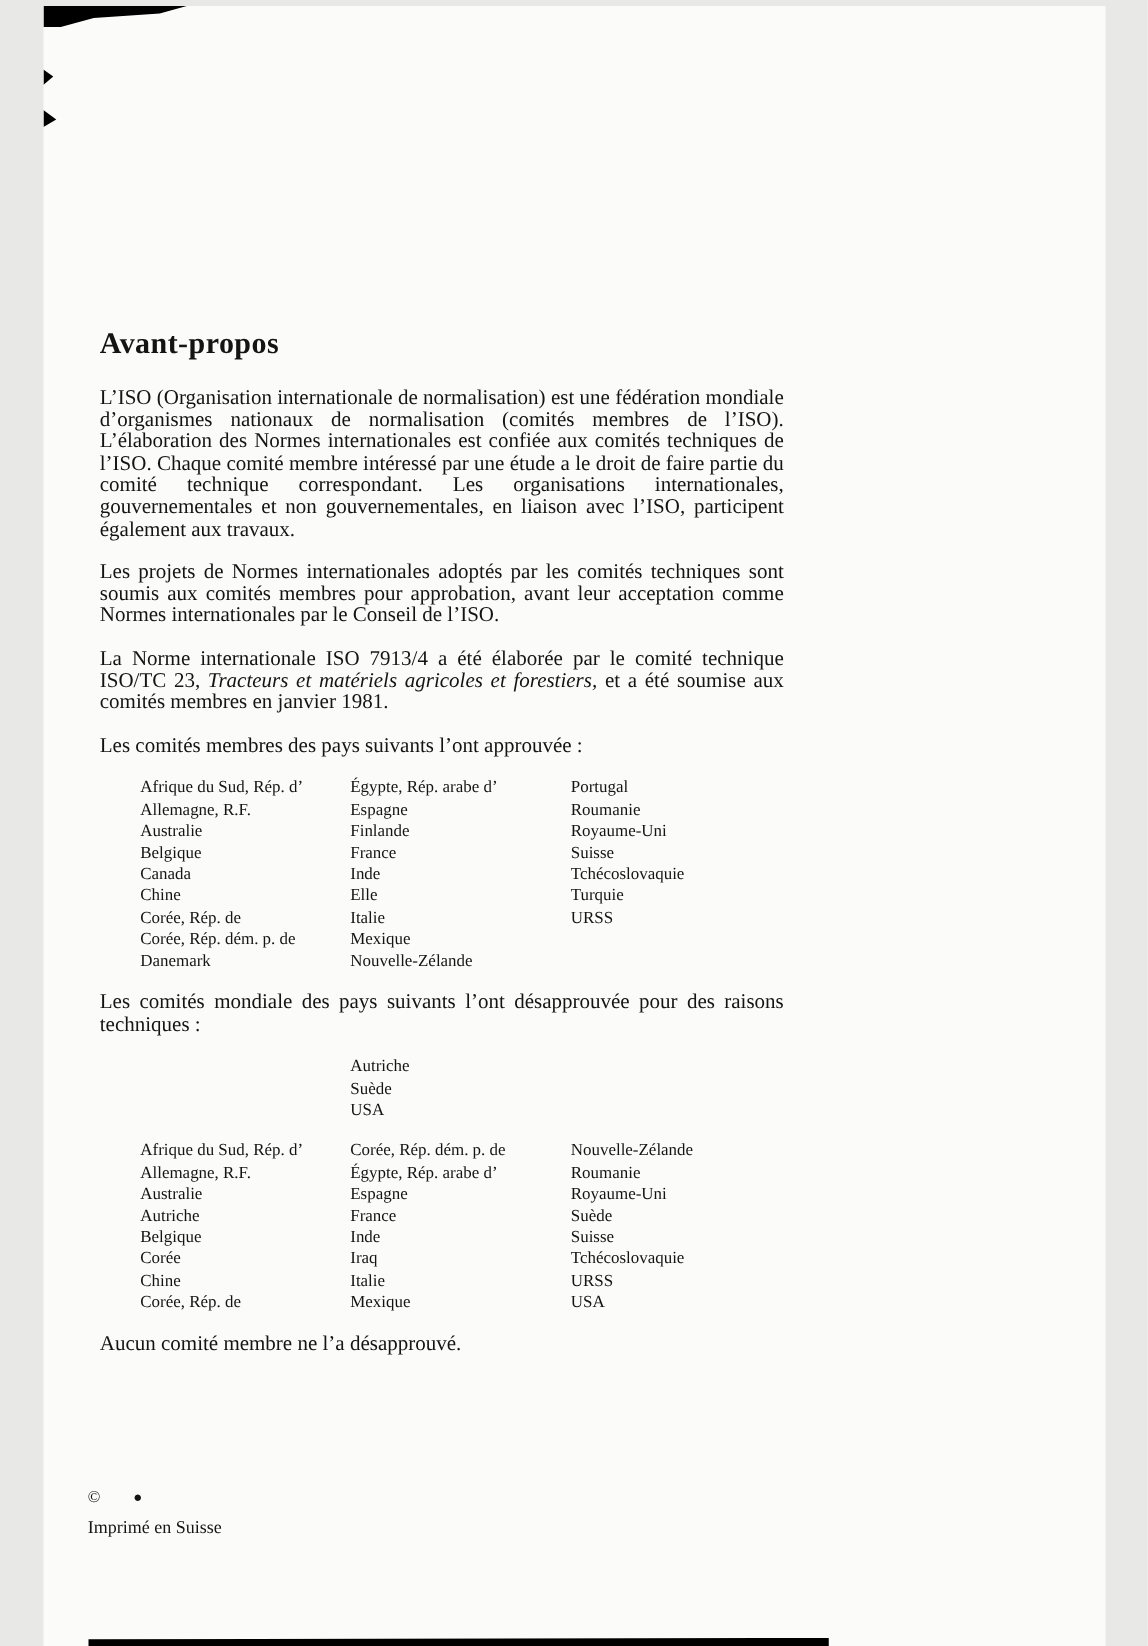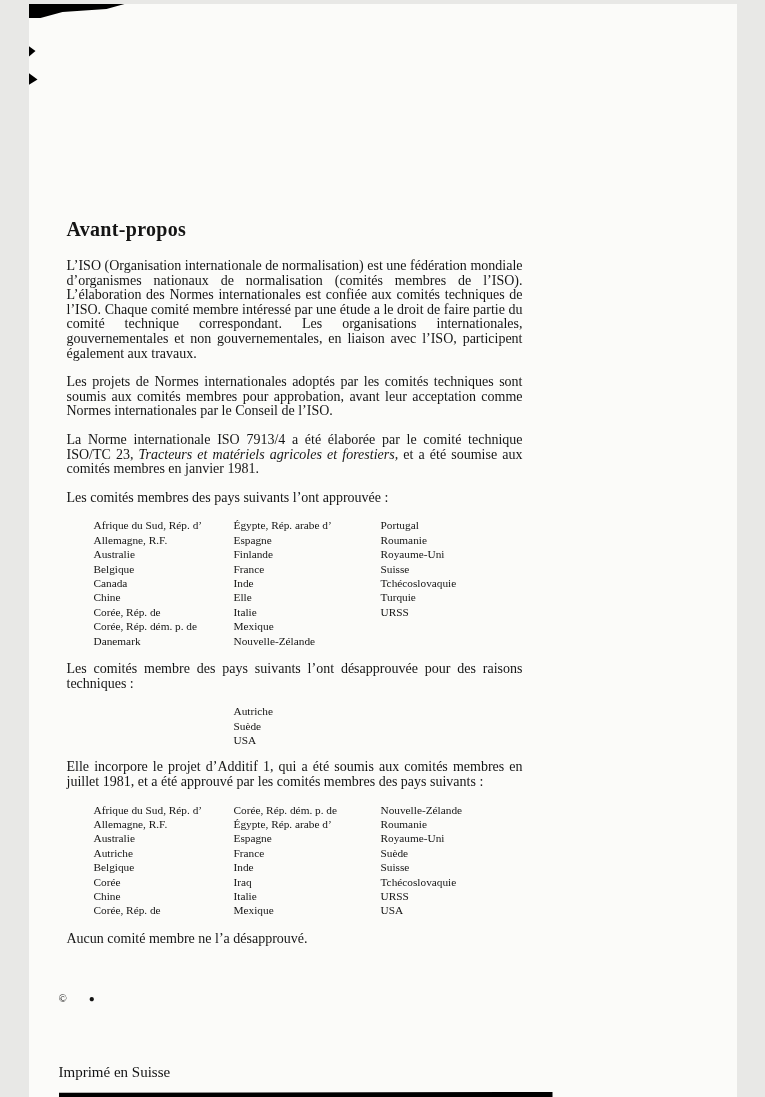--- a/index.html
+++ b/index.html
@@ -55,22 +55,22 @@
     top: 988px;
     font-size: 11.5px;
   }
   .footer-line { display: flex; align-items: center; }
   .copy-sym { font-weight: normal; margin-right: 12px; font-size: 11px; }
   .copy-text { font-weight: bold; letter-spacing: 0.1px; }
   .footer-dot { margin-left: 10px; font-size: 10px; }
   .printed {
     position: absolute;
     left: 30px;
-    top: 1060px;
-    font-size: 15px;
+    top: 1007px;
+    font-size: 12px;
   }
   
   .artifact { position: absolute; background: #000; }
   .mark-top-left {
     left: 0; top: 0; width: 96px; height: 14px;
     clip-path: polygon(0 0, 96px 0, 78px 5px, 34px 8px, 12px 14px, 0 14px);
   }
   .speck-1 {
     left: 0; top: 42px; width: 7px; height: 11px;
     clip-path: polygon(0 0, 100% 45%, 0 100%);
@@ -143,29 +143,28 @@
           <span>Portugal</span>
           <span>Roumanie</span>
           <span>Royaume-Uni</span>
           <span>Suisse</span>
           <span>Tchécoslovaquie</span>
           <span>Turquie</span>
           <span>URSS</span>
         </div>
     </div>
 
-    <p class="para tight">Les comités membre des pays suivants l’ont désapprouvée pour des raisons techniques :</p>
+    <p class="para tight">Les comités mondiale des pays suivants l’ont désapprouvée pour des raisons techniques :</p>
 
     <div class="single-list">
         <span>Autriche</span>
         <span>Suède</span>
         <span>USA</span>
       </div>
 
-    <p class="para tight">Elle incorpore le projet d’Additif 1, qui a été soumis aux comités membres en juillet 1981, et a été approuvé par les comités membres des pays suivants :</p>
 
     <div class="country-list">
       <div class="col col1">
           <span>Afrique du Sud, Rép. d’</span>
           <span>Allemagne, R.F.</span>
           <span>Australie</span>
           <span>Autriche</span>
           <span>Belgique</span>
           <span>Corée</span>
           <span>Chine</span>

